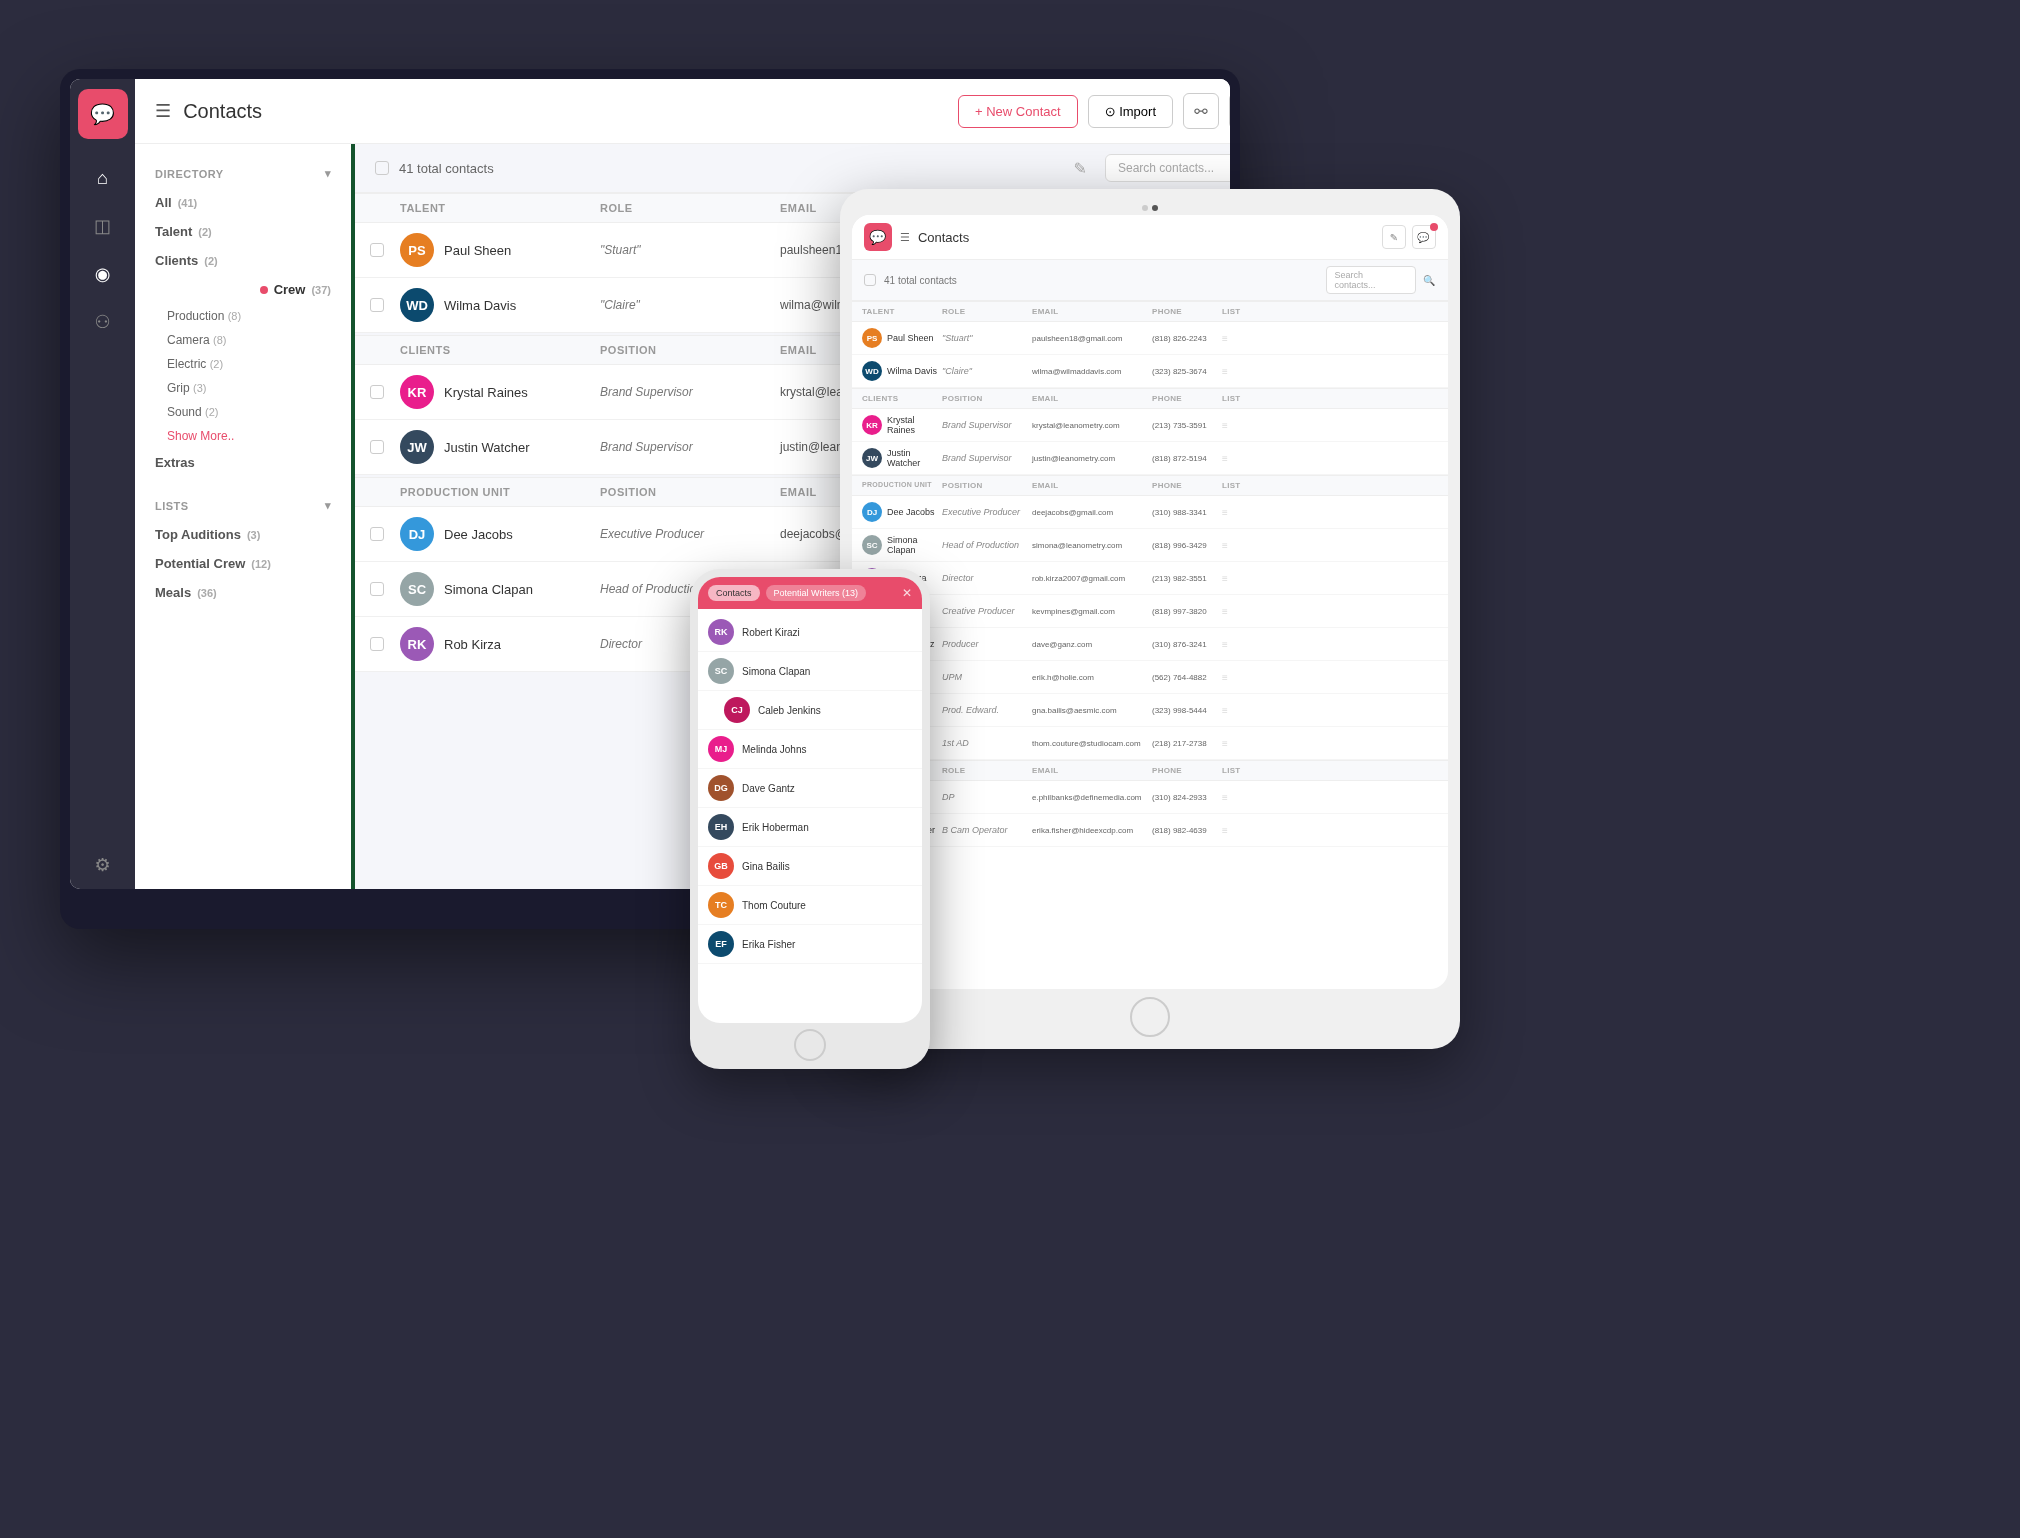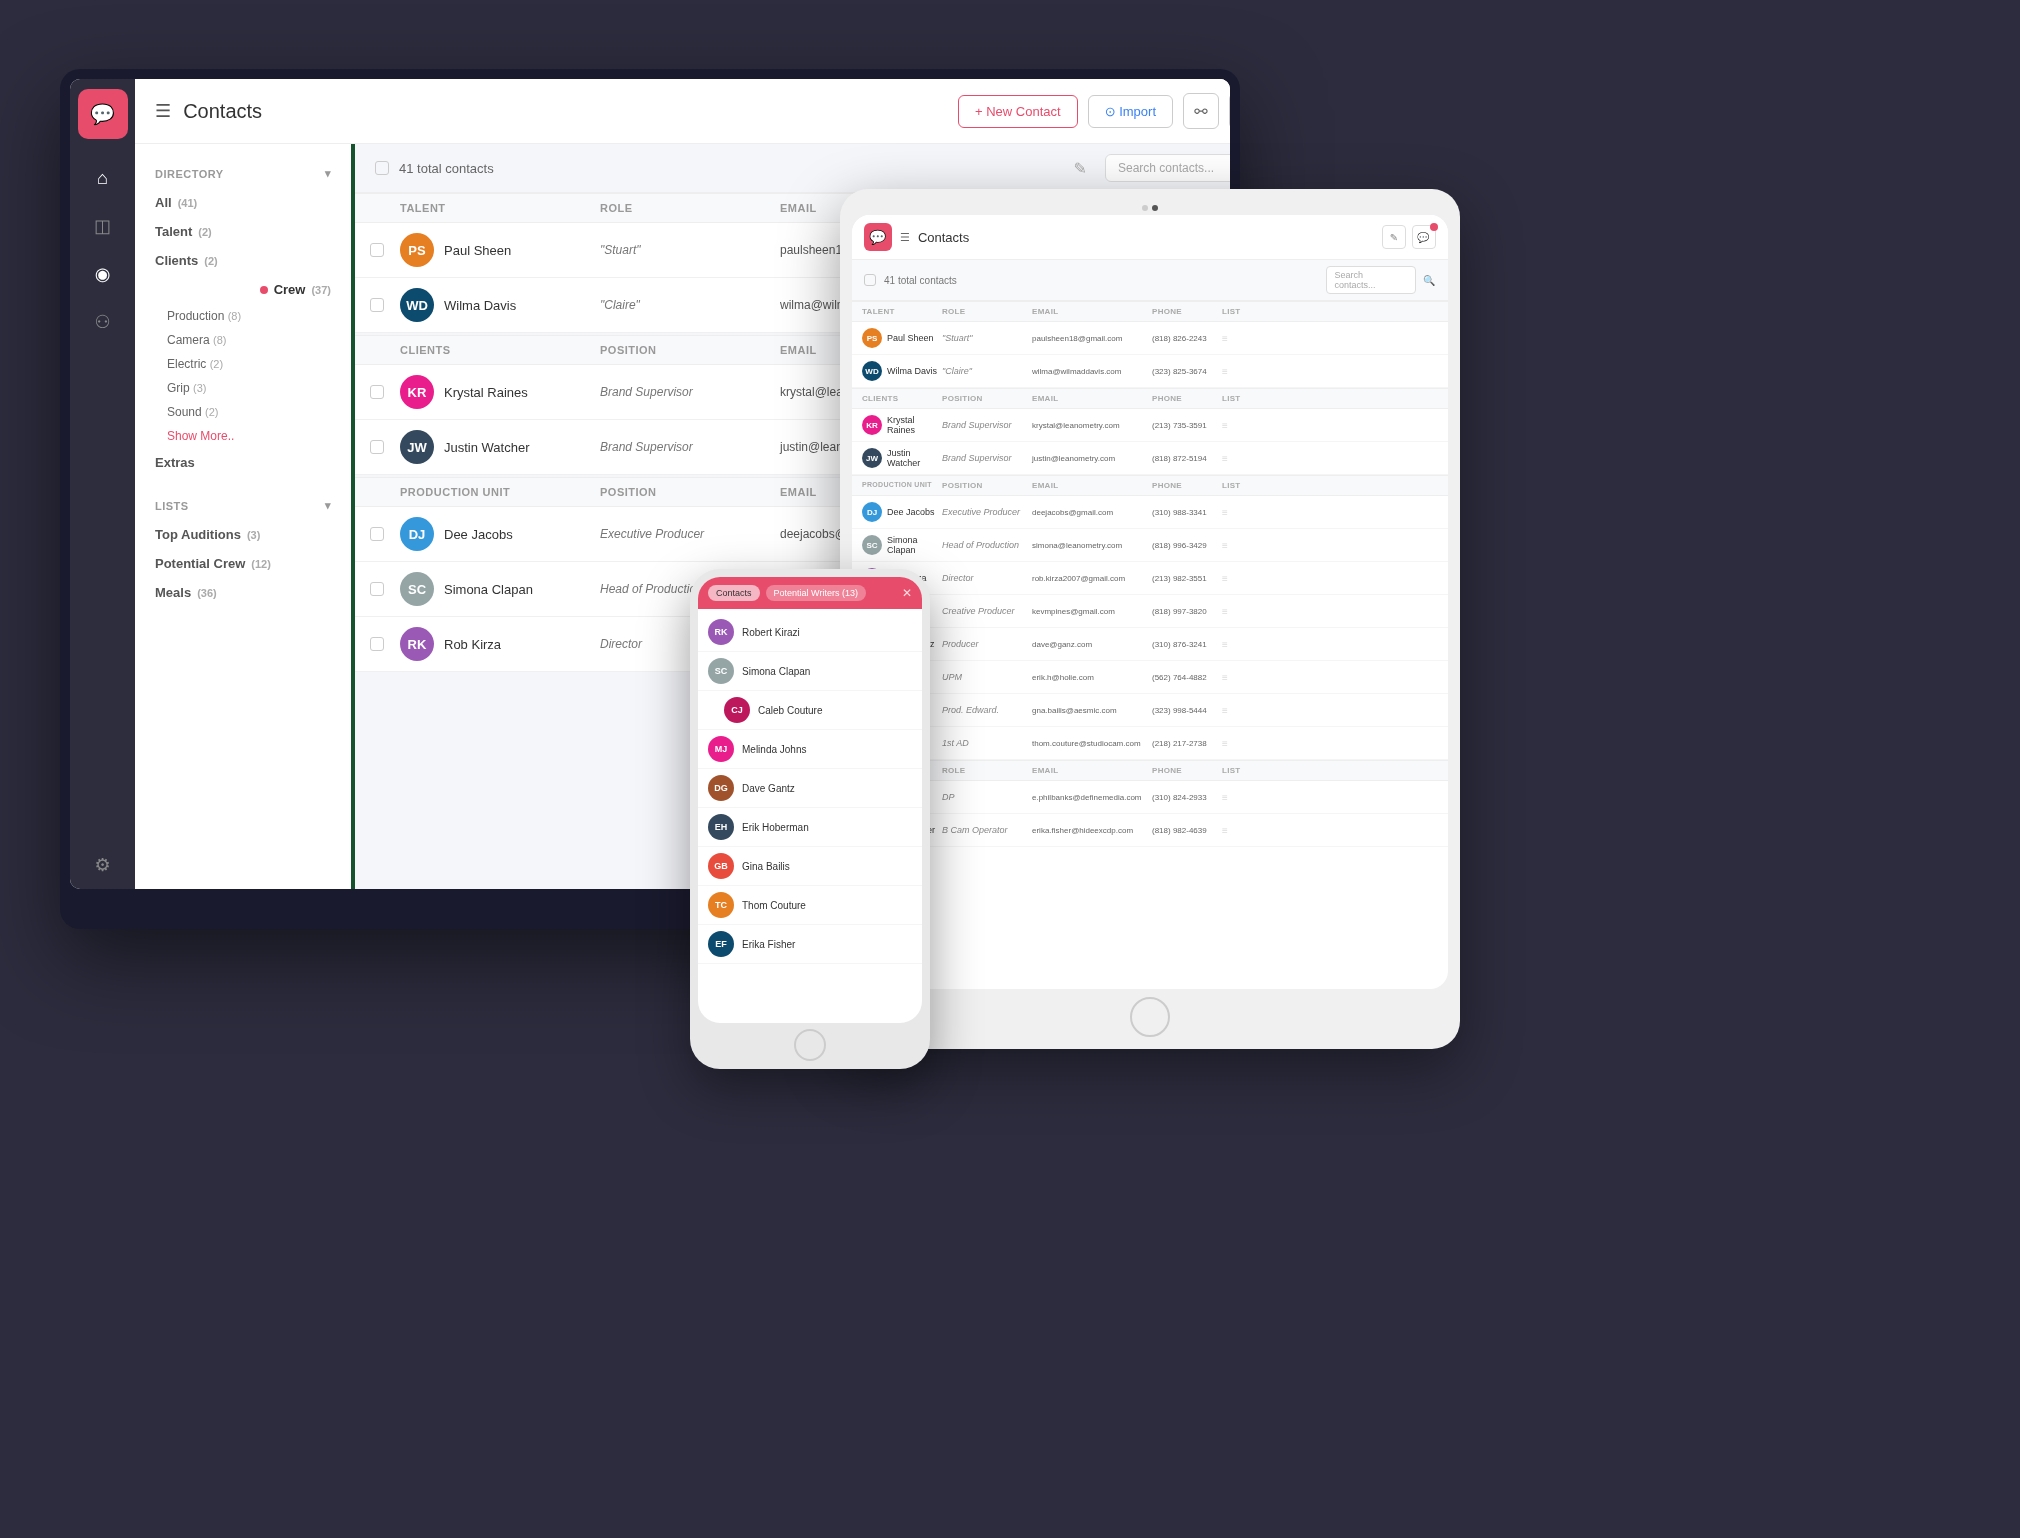--- a/index.html
+++ b/index.html
@@ -120,21 +120,21 @@
       border-radius: 6px;
       cursor: pointer;
       font-size: 13px;
       display: flex;
       align-items: center;
       gap: 6px;
     }
     .btn-import {
       background: #fff;
       border: 1.5px solid #ccc;
-      color: #3b82f6;
+      color: #000000;
       padding: 8px 16px;
       border-radius: 6px;
       cursor: pointer;
       font-size: 13px;
       display: flex;
       align-items: center;
       gap: 6px;
     }
     .btn-icon {
       background: #fff;
@@ -1027,21 +1027,21 @@
         <div class="phone-list-item">
           <div class="phone-avatar av-purple">RK</div>
           <span class="phone-name">Robert Kirazi</span>
         </div>
         <div class="phone-list-item">
           <div class="phone-avatar av-gray">SC</div>
           <span class="phone-name">Simona Clapan</span>
         </div>
         <div class="phone-list-item">
           <div class="phone-avatar av-green">CJ</div>
-          <span class="phone-name">Caleb Couture</span>
+          <span class="phone-name">Caleb Jenkins</span>
         </div>
         <div class="phone-list-item">
           <div class="phone-avatar av-pink">MJ</div>
           <span class="phone-name">Melinda Johns</span>
         </div>
         <div class="phone-list-item">
           <div class="phone-avatar av-brown">DG</div>
           <span class="phone-name">Dave Gantz</span>
         </div>
         <div class="phone-list-item">

